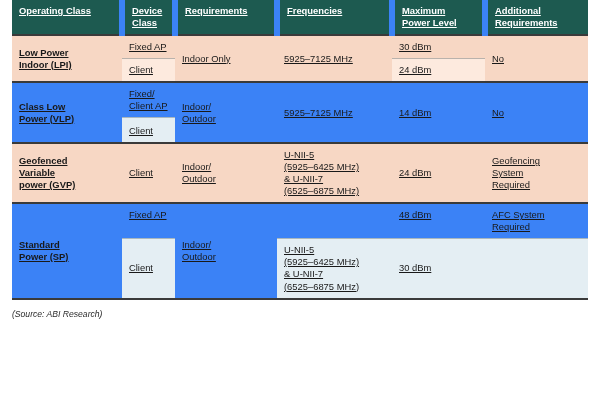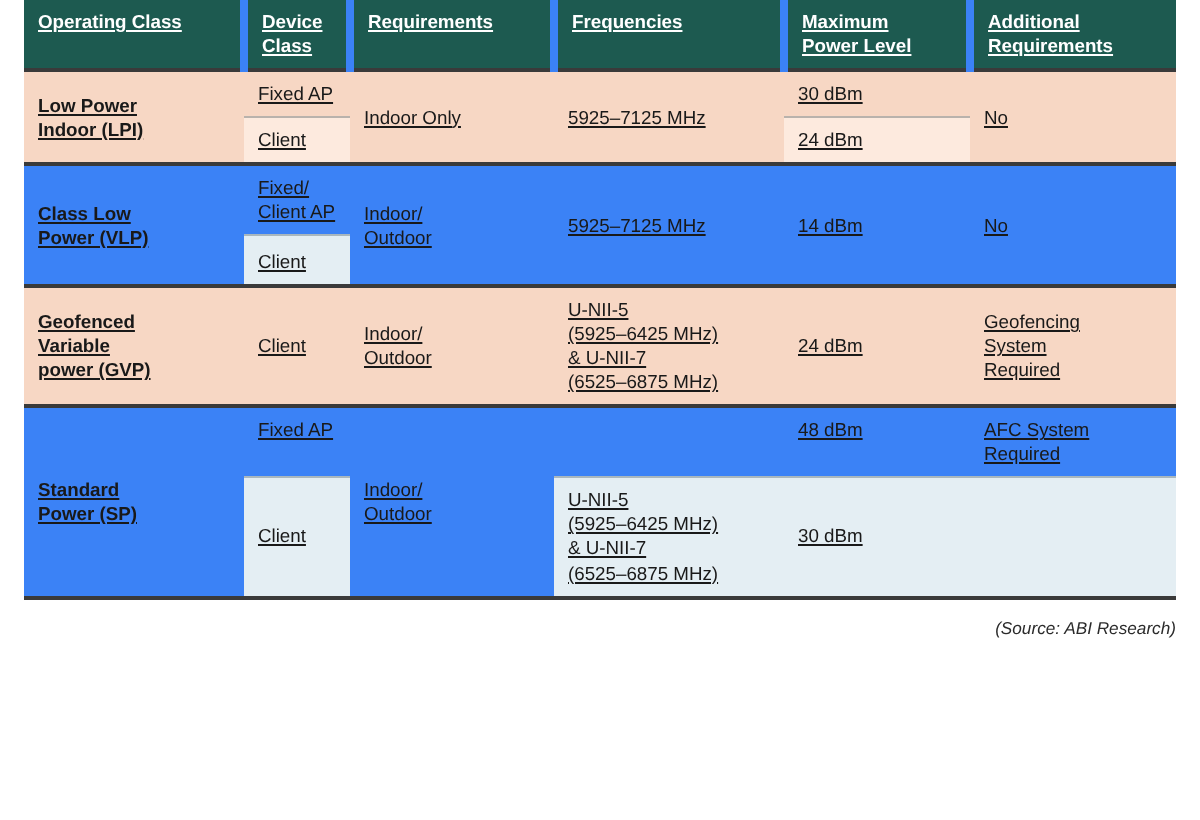--- a/index.html
+++ b/index.html
@@ -51,21 +51,21 @@
     color: #ffffff;
     font-weight: bold;
     font-size: 9.4px;
     text-align: left;
     vertical-align: top;
     padding-top: 6px;
     padding-bottom: 7px;
     height: 32px;
   }
   thead th.sep {
-    border-left: 4px solid #3b82f6;
+    border-left: 6px solid #3b82f6;
   }
   
   col.c-class  { width: 110px; }
   col.c-device { width: 53px; }
   col.c-env    { width: 102px; }
   col.c-freq   { width: 115px; }
   col.c-power  { width: 93px; }
   col.c-addl   { width: 103px; }
 
   
@@ -87,21 +87,21 @@
   .class-name { font-weight: bold; margin-top: 44px; }
 
   .tbl-bottom {
     height: 2px;
     background: #3a3a3a;
     width: 576px;
     margin: 0;
   }
   .source {
     width: 576px;
-    text-align: right;
+    text-align: left;
     font-size: 8.6px;
     font-style: italic;
     color: #2b2b2b;
     padding-top: 9px;
   }
   .nowrap { white-space: nowrap; }
 </style>
 </head>
 <body>
 

